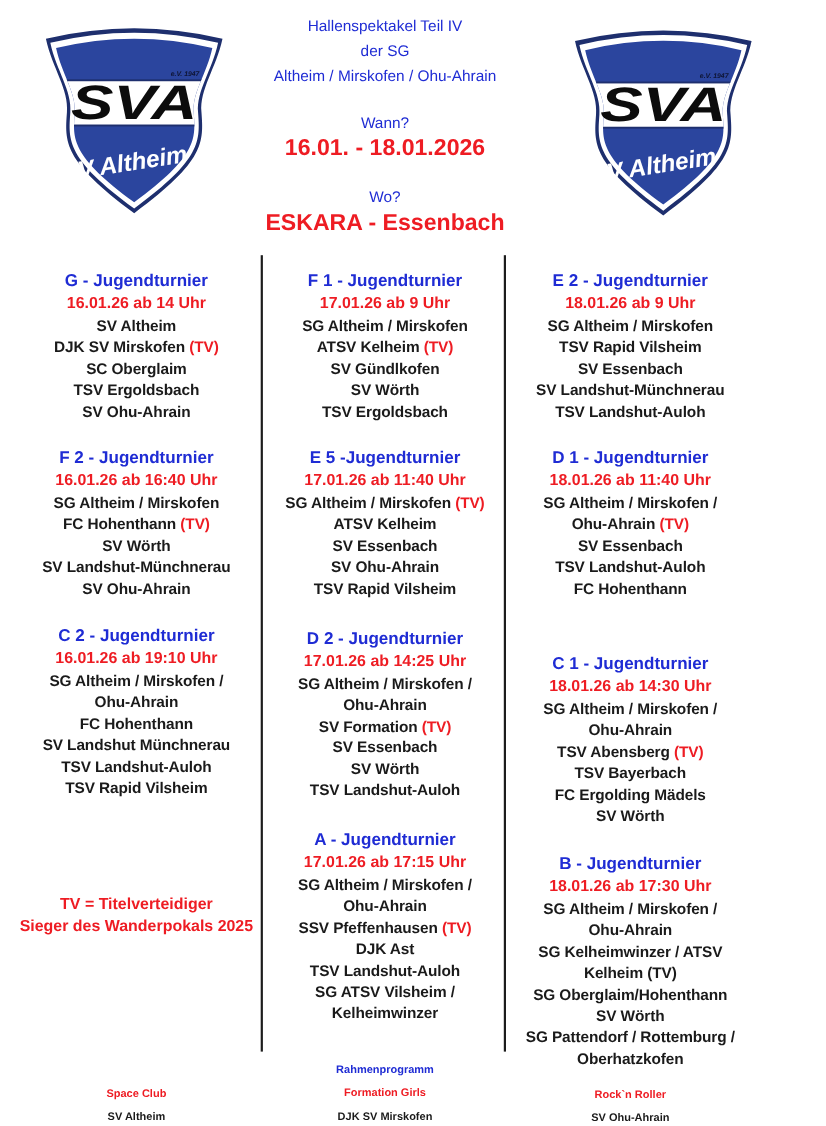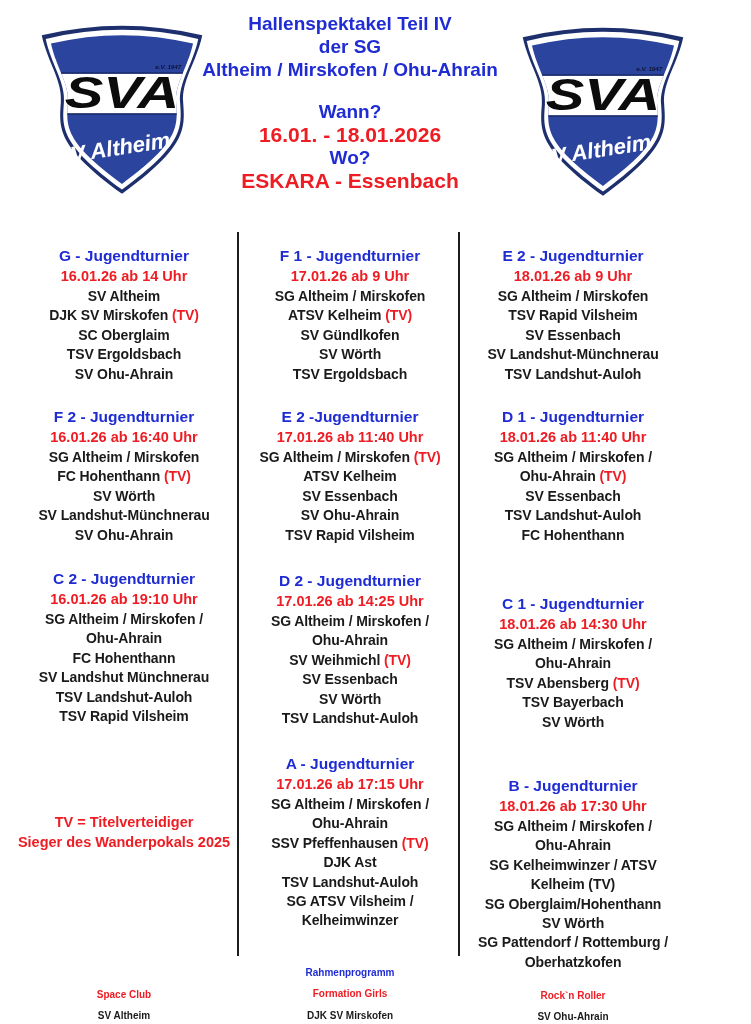--- a/index.html
+++ b/index.html
@@ -10,24 +10,24 @@
   html,body{margin:0;padding:0;}
   body{
     width:751px;height:1024px;position:relative;background:#ffffff;
     font-family:"Liberation Sans",sans-serif;overflow:hidden;
   }
   .logo{position:absolute;width:172px;height:186px;}
   #logo-left{left:36px;top:12px;}
   #logo-right{left:517px;top:14px;}
 
   .header-text{position:absolute;left:160px;top:12px;width:380px;text-align:center;}
-  .h-title{color:var(--blue);font-weight:bold;font-size:19px;line-height:23px;white-space:nowrap;}
+  .h-title{color:var(--blue);font-weight:normal;font-size:14px;line-height:23px;white-space:nowrap;}
   .h-date{color:var(--red);font-weight:bold;font-size:21px;line-height:23px;white-space:nowrap;}
   .h-gap{margin-top:19px;}
-  .h-gap2{}
+  .h-gap2{margin-top:22px;}
 
   .divider{position:absolute;top:232px;width:2px;height:724px;background:#1c1c1c;}
   #divider-left{left:237px;}
   #divider-right{left:458px;}
 
   .column{position:absolute;top:230px;height:794px;}
   #col-left{left:10px;width:228px;}
   #col-mid{left:239px;width:222px;}
   #col-right{left:462px;width:222px;}
 
@@ -150,34 +150,34 @@
     <div class="section sec-1-0">
       <div class="sec-title">F 1 - Jugendturnier</div>
       <div class="sec-date">17.01.26 ab 9 Uhr</div>
       <div class="team-line"><span>SG Altheim / Mirskofen</span></div>
       <div class="team-line"><span>ATSV Kelheim </span><span class="c-red">(TV)</span></div>
       <div class="team-line"><span>SV Gündlkofen</span></div>
       <div class="team-line"><span>SV Wörth</span></div>
       <div class="team-line"><span>TSV Ergoldsbach</span></div>
     </div>
     <div class="section sec-1-1">
-      <div class="sec-title">E 2 -Jugendturnier</div>
+      <div class="sec-title">E 5 -Jugendturnier</div>
       <div class="sec-date">17.01.26 ab 11:40 Uhr</div>
       <div class="team-line"><span>SG Altheim / Mirskofen </span><span class="c-red">(TV)</span></div>
       <div class="team-line"><span>ATSV Kelheim</span></div>
       <div class="team-line"><span>SV Essenbach</span></div>
       <div class="team-line"><span>SV Ohu-Ahrain</span></div>
       <div class="team-line"><span>TSV Rapid Vilsheim</span></div>
     </div>
     <div class="section sec-1-2">
       <div class="sec-title">D 2 - Jugendturnier</div>
       <div class="sec-date">17.01.26 ab 14:25 Uhr</div>
       <div class="team-line"><span>SG Altheim / Mirskofen /</span></div>
       <div class="team-line"><span>Ohu-Ahrain</span></div>
-      <div class="team-line"><span>SV Weihmichl </span><span class="c-red">(TV)</span></div>
+      <div class="team-line"><span>SV Formation </span><span class="c-red">(TV)</span></div>
       <div class="team-line"><span>SV Essenbach</span></div>
       <div class="team-line"><span>SV Wörth</span></div>
       <div class="team-line"><span>TSV Landshut-Auloh</span></div>
     </div>
     <div class="section sec-1-3">
       <div class="sec-title">A - Jugendturnier</div>
       <div class="sec-date">17.01.26 ab 17:15 Uhr</div>
       <div class="team-line"><span>SG Altheim / Mirskofen /</span></div>
       <div class="team-line"><span>Ohu-Ahrain</span></div>
       <div class="team-line"><span>SSV Pfeffenhausen </span><span class="c-red">(TV)</span></div>
@@ -211,20 +211,21 @@
       <div class="team-line"><span>TSV Landshut-Auloh</span></div>
       <div class="team-line"><span>FC Hohenthann</span></div>
     </div>
     <div class="section sec-2-2">
       <div class="sec-title">C 1 - Jugendturnier</div>
       <div class="sec-date">18.01.26 ab 14:30 Uhr</div>
       <div class="team-line"><span>SG Altheim / Mirskofen /</span></div>
       <div class="team-line"><span>Ohu-Ahrain</span></div>
       <div class="team-line"><span>TSV Abensberg </span><span class="c-red">(TV)</span></div>
       <div class="team-line"><span>TSV Bayerbach</span></div>
+      <div class="team-line"><span>FC Ergolding Mädels</span></div>
       <div class="team-line"><span>SV Wörth</span></div>
     </div>
     <div class="section sec-2-3">
       <div class="sec-title">B - Jugendturnier</div>
       <div class="sec-date">18.01.26 ab 17:30 Uhr</div>
       <div class="team-line"><span>SG Altheim / Mirskofen /</span></div>
       <div class="team-line"><span>Ohu-Ahrain</span></div>
       <div class="team-line"><span>SG Kelheimwinzer / ATSV</span></div>
       <div class="team-line"><span>Kelheim (TV)</span></div>
       <div class="team-line"><span>SG Oberglaim/Hohenthann</span></div>

